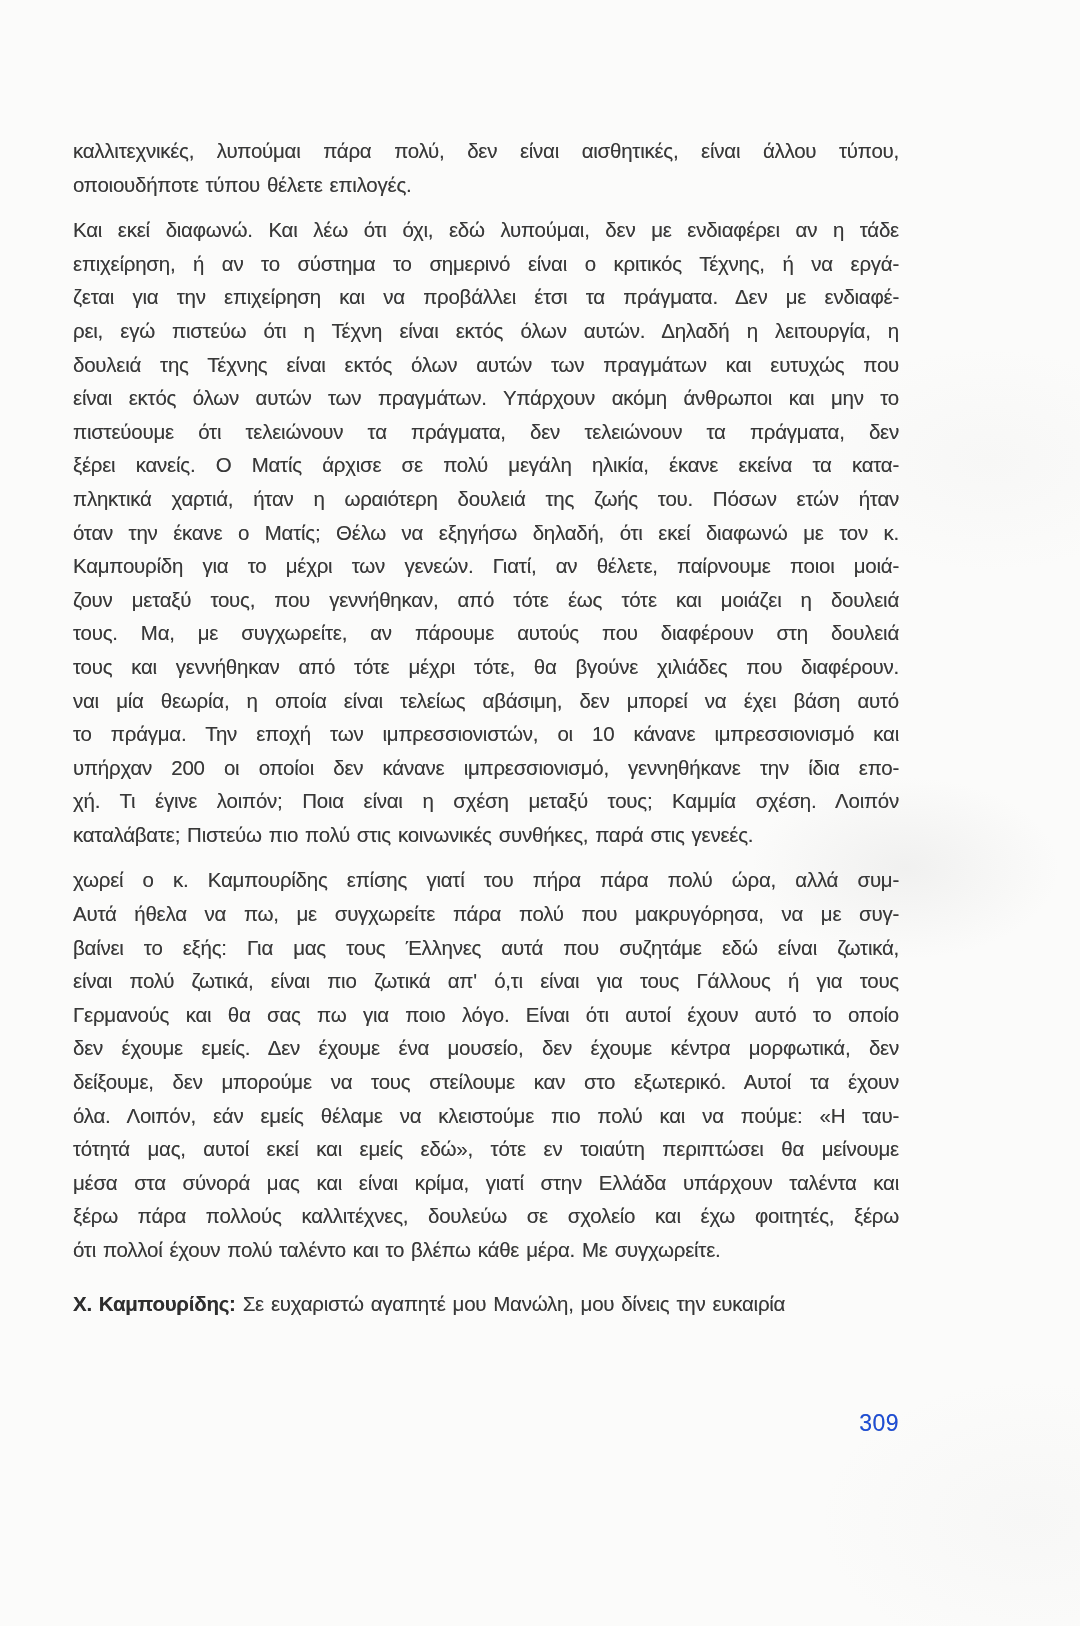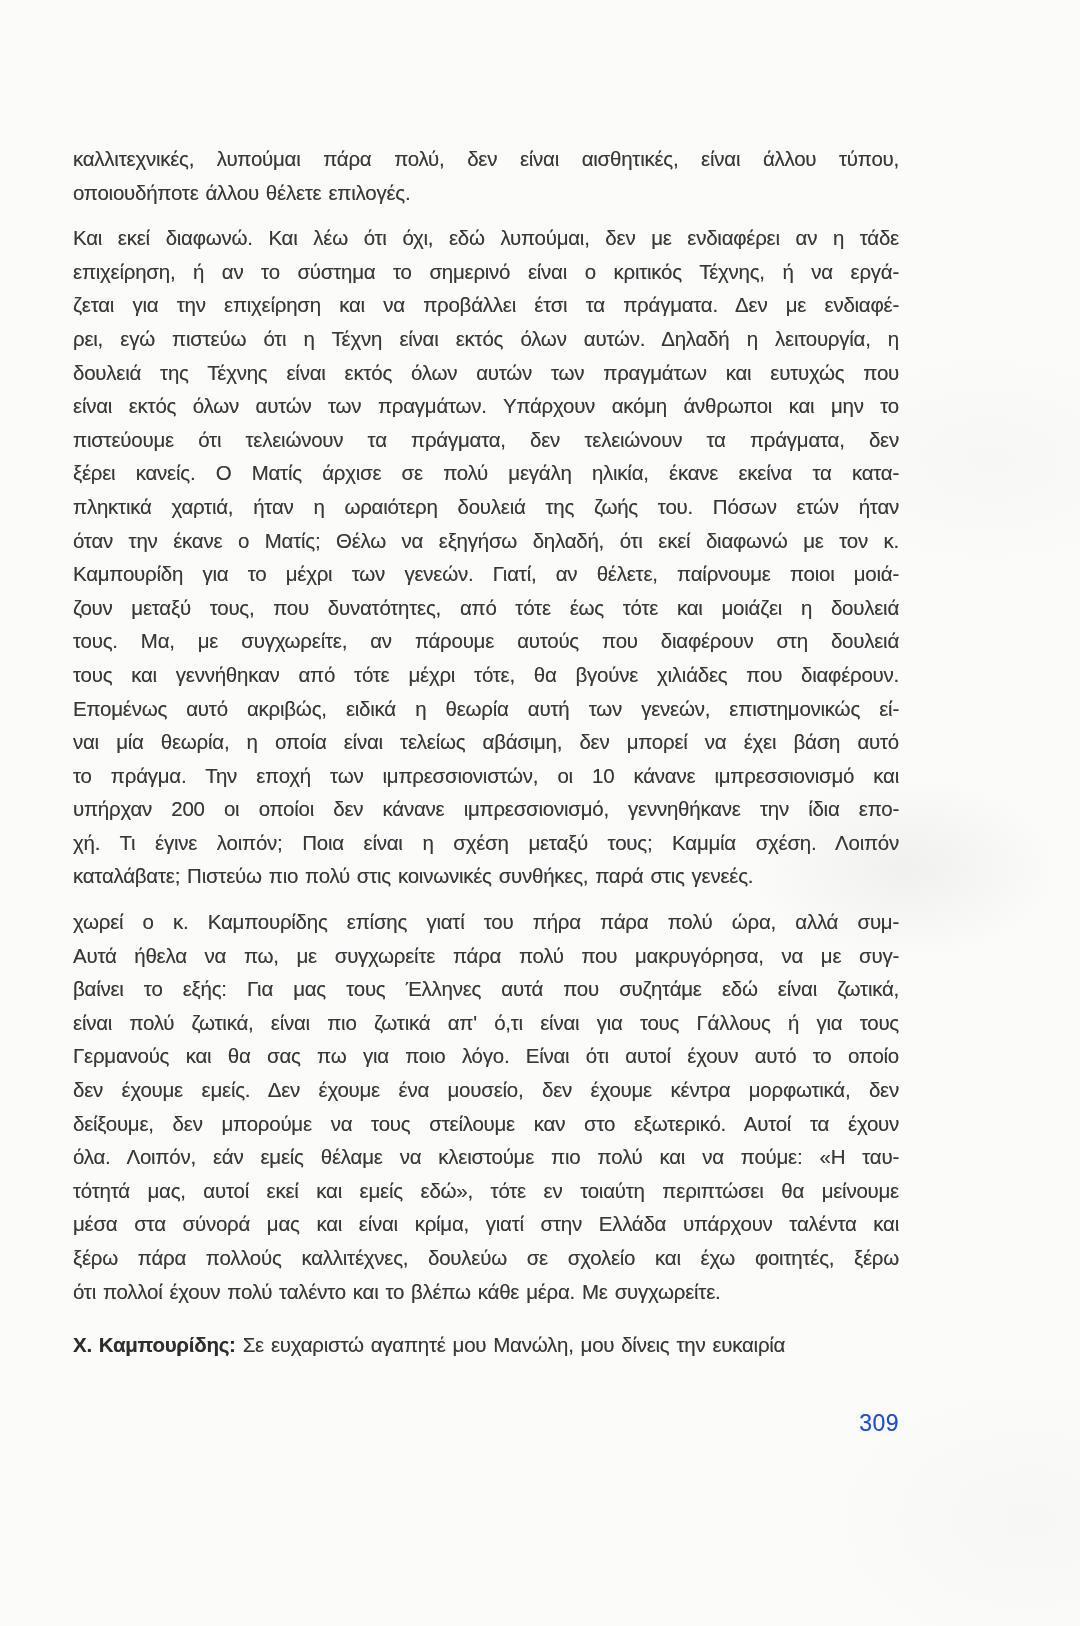--- a/index.html
+++ b/index.html
@@ -19,21 +19,21 @@
       #fbfbfa;
     color: #383838;
   }
   .page {
     position: absolute;
     inset: 0;
   }
   .text-block {
     position: absolute;
     left: 73px;
-    top: 142px;
+    top: 134px;
     width: 826px;
   }
   .paragraph {
     margin: 0 0 12px 0;
   }
   .paragraph.speaker-par {
     margin-top: 20px;
   }
   .line {
     font-size: 20.5px;
@@ -67,38 +67,37 @@
     text-shadow: 0 0 0.5px rgba(40,40,40,0.4);
   }
 </style>
 </head>
 <body>
 
 <div class="page">
   <div class="text-block">
       <div class="paragraph">
         <div class="line">καλλιτεχνικές, λυπούμαι πάρα πολύ, δεν είναι αισθητικές, είναι άλλου τύπου,</div>
-        <div class="line last">οποιουδήποτε άλλου θέλετε επιλογές.</div>
+        <div class="line last">οποιουδήποτε τύπου θέλετε επιλογές.</div>
       </div>
       <div class="paragraph">
         <div class="line">Και εκεί διαφωνώ. Και λέω ότι όχι, εδώ λυπούμαι, δεν με ενδιαφέρει αν η τάδε</div>
         <div class="line">επιχείρηση, ή αν το σύστημα το σημερινό είναι ο κριτικός Τέχνης, ή να εργά-</div>
         <div class="line">ζεται για την επιχείρηση και να προβάλλει έτσι τα πράγματα. Δεν με ενδιαφέ-</div>
         <div class="line">ρει, εγώ πιστεύω ότι η Τέχνη είναι εκτός όλων αυτών. Δηλαδή η λειτουργία, η</div>
         <div class="line">δουλειά της Τέχνης είναι εκτός όλων αυτών των πραγμάτων και ευτυχώς που</div>
         <div class="line">είναι εκτός όλων αυτών των πραγμάτων. Υπάρχουν ακόμη άνθρωποι και μην το</div>
         <div class="line">πιστεύουμε ότι τελειώνουν τα πράγματα, δεν τελειώνουν τα πράγματα, δεν</div>
         <div class="line">ξέρει κανείς. Ο Ματίς άρχισε σε πολύ μεγάλη ηλικία, έκανε εκείνα τα κατα-</div>
         <div class="line">πληκτικά χαρτιά, ήταν η ωραιότερη δουλειά της ζωής του. Πόσων ετών ήταν</div>
         <div class="line">όταν την έκανε ο Ματίς; Θέλω να εξηγήσω δηλαδή, ότι εκεί διαφωνώ με τον κ.</div>
         <div class="line">Καμπουρίδη για το μέχρι των γενεών. Γιατί, αν θέλετε, παίρνουμε ποιοι μοιά-</div>
-        <div class="line">ζουν μεταξύ τους, που δυνατότητες, από τότε έως τότε και μοιάζει η δουλειά</div>
+        <div class="line">ζουν μεταξύ τους, που γεννήθηκαν, από τότε έως τότε και μοιάζει η δουλειά</div>
         <div class="line">τους. Μα, με συγχωρείτε, αν πάρουμε αυτούς που διαφέρουν στη δουλειά</div>
         <div class="line">τους και γεννήθηκαν από τότε μέχρι τότε, θα βγούνε χιλιάδες που διαφέρουν.</div>
-        <div class="line">Επομένως αυτό ακριβώς, ειδικά η θεωρία αυτή των γενεών, επιστημονικώς εί-</div>
         <div class="line">ναι μία θεωρία, η οποία είναι τελείως αβάσιμη, δεν μπορεί να έχει βάση αυτό</div>
         <div class="line">το πράγμα. Την εποχή των ιμπρεσσιονιστών, οι 10 κάνανε ιμπρεσσιονισμό και</div>
         <div class="line">υπήρχαν 200 οι οποίοι δεν κάνανε ιμπρεσσιονισμό, γεννηθήκανε την ίδια επο-</div>
         <div class="line">χή. Τι έγινε λοιπόν; Ποια είναι η σχέση μεταξύ τους; Καμμία σχέση. Λοιπόν</div>
         <div class="line last">καταλάβατε; Πιστεύω πιο πολύ στις κοινωνικές συνθήκες, παρά στις γενεές.</div>
       </div>
       <div class="paragraph">
         <div class="line">χωρεί ο κ. Καμπουρίδης επίσης γιατί του πήρα πάρα πολύ ώρα, αλλά συμ-</div>
         <div class="line">Αυτά ήθελα να πω, με συγχωρείτε πάρα πολύ που μακρυγόρησα, να με συγ-</div>
         <div class="line">βαίνει το εξής: Για μας τους Έλληνες αυτά που συζητάμε εδώ είναι ζωτικά,</div>

